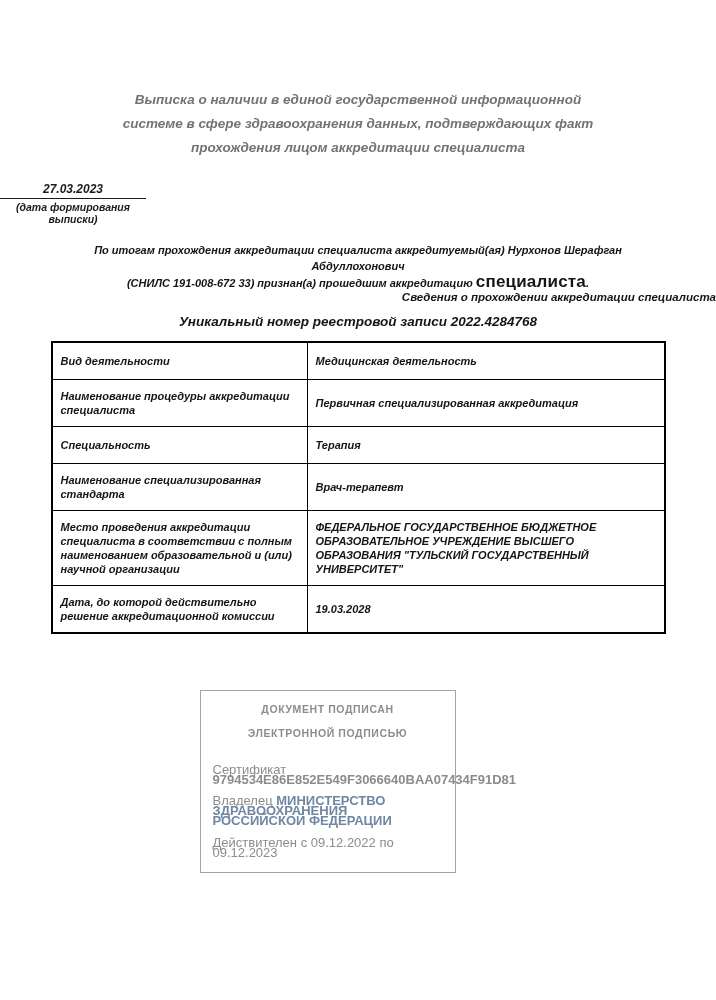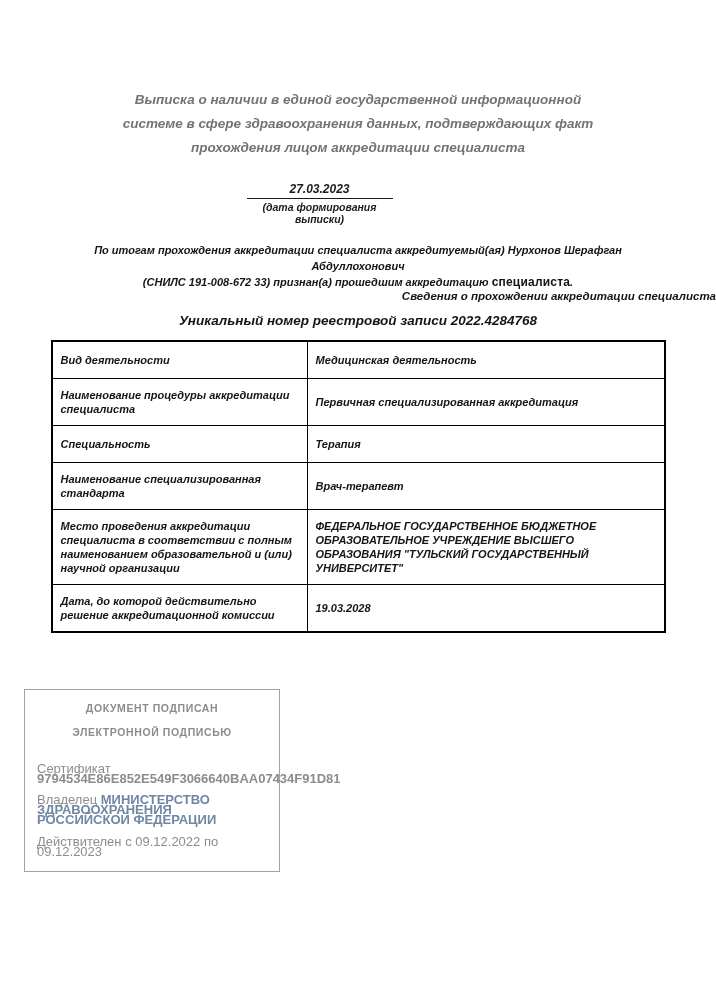--- a/index.html
+++ b/index.html
@@ -28,21 +28,21 @@
     font-size: 13.5px;
     font-weight: bold;
     font-style: italic;
     line-height: 24px;
     color: #737373;
   }
 
   
   .date-block-wrap {
     display: flex;
-    justify-content: center;
+    justify-content: flex-start;
     padding-right: 77px;
     margin-top: 22px;
   }
   .date-block {
     width: 146px;
     text-align: center;
   }
   .date-value {
     font-size: 12px;
     font-weight: bold;
@@ -63,21 +63,21 @@
     width: 620px;
     text-align: center;
     font-size: 11px;
     font-weight: bold;
     font-style: italic;
     line-height: 16px;
     color: #151515;
   }
   .intro .accred-word {
     font-style: normal;
-    font-size: 12px;
+    font-size: 17px;
     letter-spacing: 0.2px;
   }
 
   
   .section-heading {
     text-align: right;
     font-size: 11.5px;
     font-weight: bold;
     font-style: italic;
     color: #151515;
@@ -110,24 +110,23 @@
     color: #151515;
     word-wrap: break-word;
   }
   table.accred-table td.col-label { width: 238px; }
   table.accred-table td.col-value { width: 340px; }
   tr.tall td { padding-top: 9px; padding-bottom: 9px; }
 
   
   .stamp-wrap {
     display: flex;
-    justify-content: flex-start;
+    justify-content: center;
     padding-right: 61px;
     margin-top: 56px;
-    padding-left: 24px;
   }
   .stamp {
     width: 256px;
     border: 1px solid var(--stamp-border, #a3a3a3);
     background: #ffffff;
     padding: 10px 12px 14px 12px;
     box-sizing: border-box;
   }
   .stamp-line1, .stamp-line2 {
     text-align: center;

